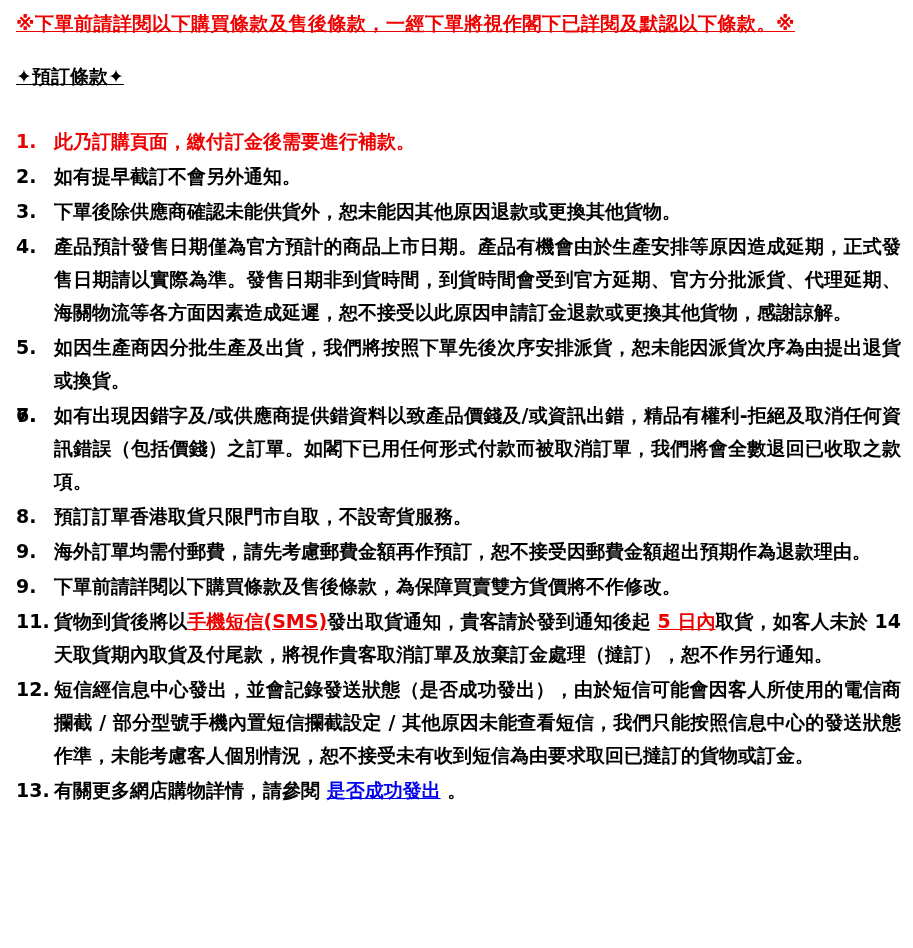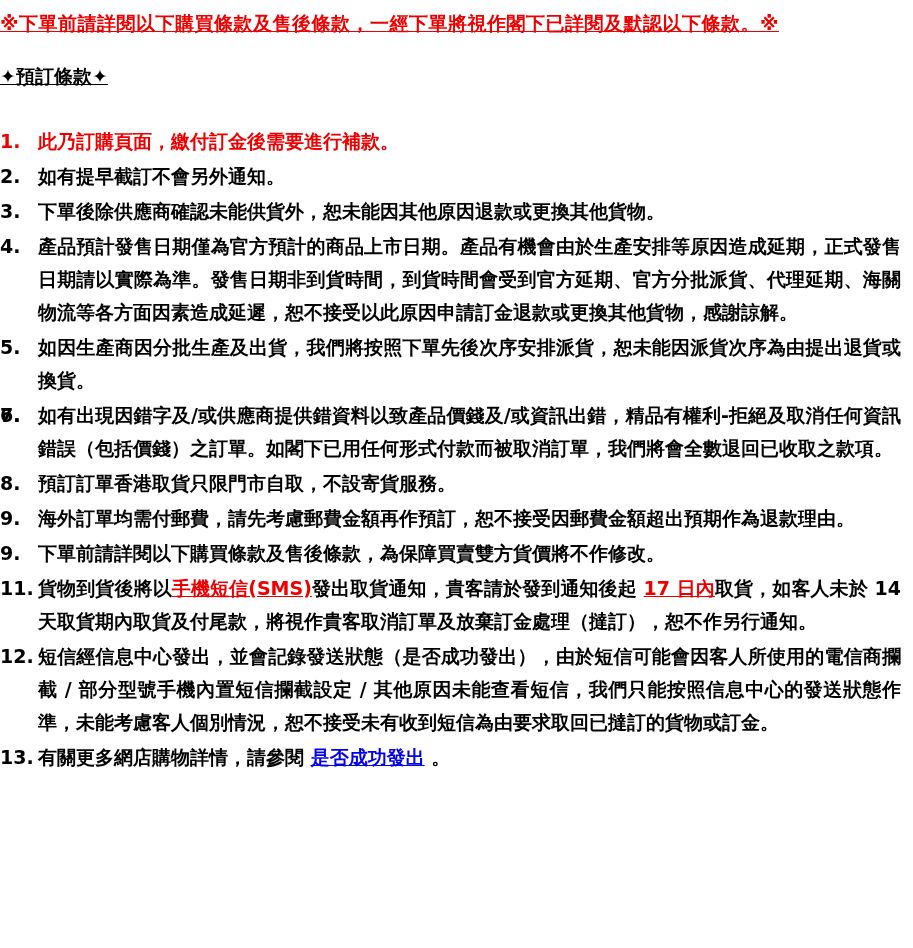--- a/index.html
+++ b/index.html
@@ -9,21 +9,21 @@
   *{box-sizing:border-box;}
   html,body{margin:0;padding:0;background:#ffffff;}
   body{
     font-family:"DejaVu Sans","Liberation Sans",sans-serif;
     font-weight:bold;
     color:#000000;
   }
   .page{
     width:913px;
     min-height:948px;
-    padding:10px 12px 12px 0;
+    padding:10px 12px 12px 16px;
   }
   .title{
     color:var(--red);
     font-size:19px;
     line-height:1.4;
     text-decoration:underline;
     margin-bottom:27px;
     letter-spacing:0.5px;
   }
   .section-header{
@@ -74,17 +74,17 @@
       <div class="term-item red"><span class="term-num">1.</span><span class="term-text">此乃訂購頁面，繳付訂金後需要進行補款。</span></div>
       <div class="term-item"><span class="term-num">2.</span><span class="term-text">如有提早截訂不會另外通知。</span></div>
       <div class="term-item"><span class="term-num">3.</span><span class="term-text">下單後除供應商確認未能供貨外，恕未能因其他原因退款或更換其他貨物。</span></div>
       <div class="term-item"><span class="term-num">4.</span><span class="term-text">產品預計發售日期僅為官方預計的商品上市日期。產品有機會由於生產安排等原因造成延期，正式發售日期請以實際為準。發售日期非到貨時間，到貨時間會受到官方延期、官方分批派貨、代理延期、海關物流等各方面因素造成延遲，恕不接受以此原因申請訂金退款或更換其他貨物，感謝諒解。</span></div>
       <div class="term-item"><span class="term-num">5.</span><span class="term-text">如因生產商因分批生產及出貨，我們將按照下單先後次序安排派貨，恕未能因派貨次序為由提出退貨或換貨。</span></div>
       <div class="term-item"><span class="term-num">6.</span></div>
       <div class="term-item"><span class="term-num">7.</span><span class="term-text">如有出現因錯字及/或供應商提供錯資料以致產品價錢及/或資訊出錯，精品有權利-拒絕及取消任何資訊錯誤（包括價錢）之訂單。如閣下已用任何形式付款而被取消訂單，我們將會全數退回已收取之款項。</span></div>
       <div class="term-item"><span class="term-num">8.</span><span class="term-text">預訂訂單香港取貨只限門市自取，不設寄貨服務。</span></div>
       <div class="term-item"><span class="term-num">9.</span><span class="term-text">海外訂單均需付郵費，請先考慮郵費金額再作預訂，恕不接受因郵費金額超出預期作為退款理由。</span></div>
       <div class="term-item"><span class="term-num">9.</span><span class="term-text">下單前請詳閱以下購買條款及售後條款，為保障買賣雙方貨價將不作修改。</span></div>
-      <div class="term-item"><span class="term-num">11.</span><span class="term-text">貨物到貨後將以<span class="red-underline">手機短信(SMS)</span>發出取貨通知，貴客請於發到通知後起 <span class="red-underline">17 日內</span>取貨，如客人未於 14 天取貨期內取貨及付尾款，將視作貴客取消訂單及放棄訂金處理（撻訂），恕不作另行通知。</span></div>
+      <div class="term-item"><span class="term-num">11.</span><span class="term-text">貨物到貨後將以<span class="red-underline">手機短信(SMS)</span>發出取貨通知，貴客請於發到通知後起 <span class="red-underline">5 日內</span>取貨，如客人未於 14 天取貨期內取貨及付尾款，將視作貴客取消訂單及放棄訂金處理（撻訂），恕不作另行通知。</span></div>
       <div class="term-item"><span class="term-num">12.</span><span class="term-text">短信經信息中心發出，並會記錄發送狀態（是否成功發出），由於短信可能會因客人所使用的電信商攔截 / 部分型號手機內置短信攔截設定 / 其他原因未能查看短信，我們只能按照信息中心的發送狀態作準，未能考慮客人個別情況，恕不接受未有收到短信為由要求取回已撻訂的貨物或訂金。</span></div>
       <div class="term-item"><span class="term-num">13.</span><span class="term-text">有關更多網店購物詳情，請參閱 <a class="link">是否成功發出</a> 。</span></div>
     </div>
 </div>
 
 </body></html>

